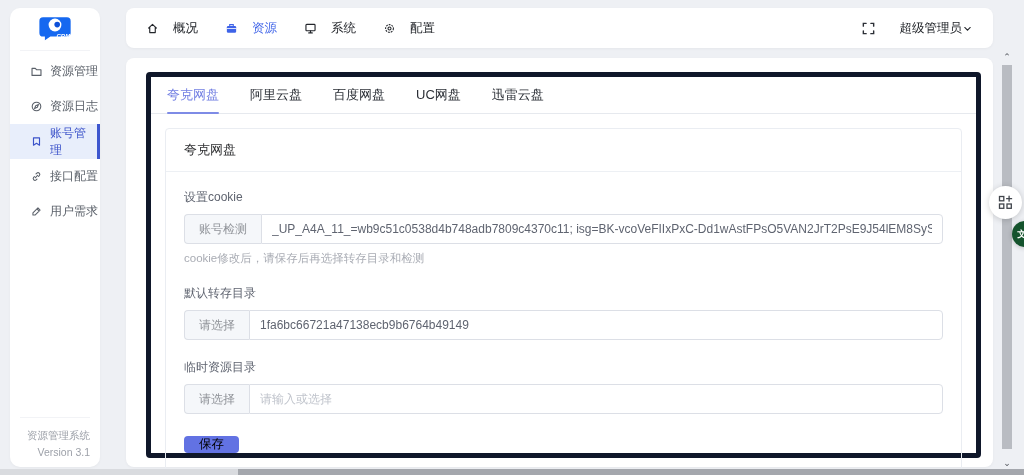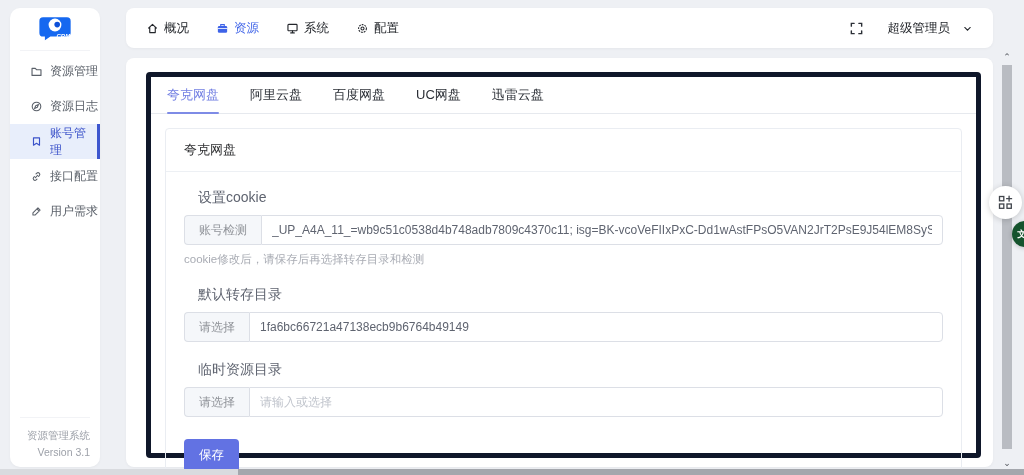--- a/index.html
+++ b/index.html
@@ -34,28 +34,28 @@
     color:#9da1a9; font-size:10.5px; line-height:1.55;
   }
 
   
   .header {
     position:absolute; left:126px; top:8px; width:867px; height:40px;
     background:#fff; border-radius:8px; box-shadow:0 1px 3px rgba(0,0,0,.04);
     display:flex; align-items:center; padding:0 20px;
   }
   .nav-item {
-    display:flex; align-items:center; gap:5px; font-size:12.5px;
+    display:flex; align-items:center; gap:14px; font-size:12.5px;
     color:#23262b; margin-right:27px; cursor:pointer;
   }
   .nav-item svg { width:13px; height:13px; }
   .nav-item.active { color:#3e63e8; }
   .header-right { margin-left:auto; display:flex; align-items:center; gap:24px; }
   .fullscreen-btn { color:#2b2f36; cursor:pointer; }
-  .user-menu { display:flex; align-items:center; gap:12px; font-size:12.5px; color:#23262b; cursor:pointer;font-family:Liberation Mono, monospace; }
+  .user-menu { display:flex; align-items:center; gap:0; font-size:12.5px; color:#23262b; cursor:pointer;font-family:Liberation Mono, monospace; }
 
   
   .main-card {
     position:absolute; left:126px; top:58px; width:867px; height:409px;
     background:#fff; border-radius:8px; box-shadow:0 1px 3px rgba(0,0,0,.04);
     padding:14px 12px 9px 20px;
   }
   .tab-box { border:5px solid #0f172a; border-radius:4px; height:100%; }
   .tabs {
     display:flex; gap:31px; padding:0 16px; height:37px;
@@ -71,37 +71,37 @@
     height:2px; background:#7e8be6; border-radius:1px;
   }
 
   .section-card { margin:14px; border:1px solid #eaedf2; border-radius:4px; }
   .section-header {
     padding:12px 18px; font-size:13px; color:#303133;
     border-bottom:1px solid #edf0f4;
   }
   .section-body { padding:17px 18px 18px; }
   .field { margin-bottom:19px; }
-  .field-label { font-size:14px; color:#5f6470; margin-bottom:8px;margin-left:14px; }
+  .field-label { font-size:12px; color:#5f6470; margin-bottom:8px; }
   .input-group { display:flex; height:30px; }
   .ig-prepend {
     background:#f5f7fa; border:1px solid #dcdfe6; border-right:none;
     border-radius:4px 0 0 4px; color:#909399; font-size:12px;
     display:flex; align-items:center; padding:0 14px; white-space:nowrap; cursor:pointer;
   }
   .ig-input {
     flex:1; min-width:0; border:1px solid #dcdfe6; border-radius:0 4px 4px 0;
     padding:0 10px; font-size:12px; color:#5f6470; background:#fff;
     outline:none; font-family:inherit; white-space:nowrap; overflow:hidden;
   }
   .ig-input::placeholder { color:#c0c4cc; }
   .hint { font-size:11.5px; color:#a9acb4; margin-top:7px; }
   .save-btn {
-    margin-top:3px; background:#6272e3; color:#ffffff; font-size:12.5px;
-    border:none; border-radius:4px; padding:8px 15px; cursor:pointer;
+    margin-top:3px; background:#6272e3; color:#000000; font-size:12.5px;
+    border:none; border-radius:4px; padding:0 15px; cursor:pointer;
     font-family:inherit;
   }
 
   
   .vsb { position:absolute; left:1000px; top:50px; width:14px; height:418px; }
   .vsb-arrow { position:absolute; left:0; width:14px; text-align:center; font-size:9px; color:#50545b; cursor:pointer; }
   .vsb-thumb {
     position:absolute; left:2px; top:15px; width:10px; height:384px;
     background:#b9bcc2; cursor:pointer;
   }

